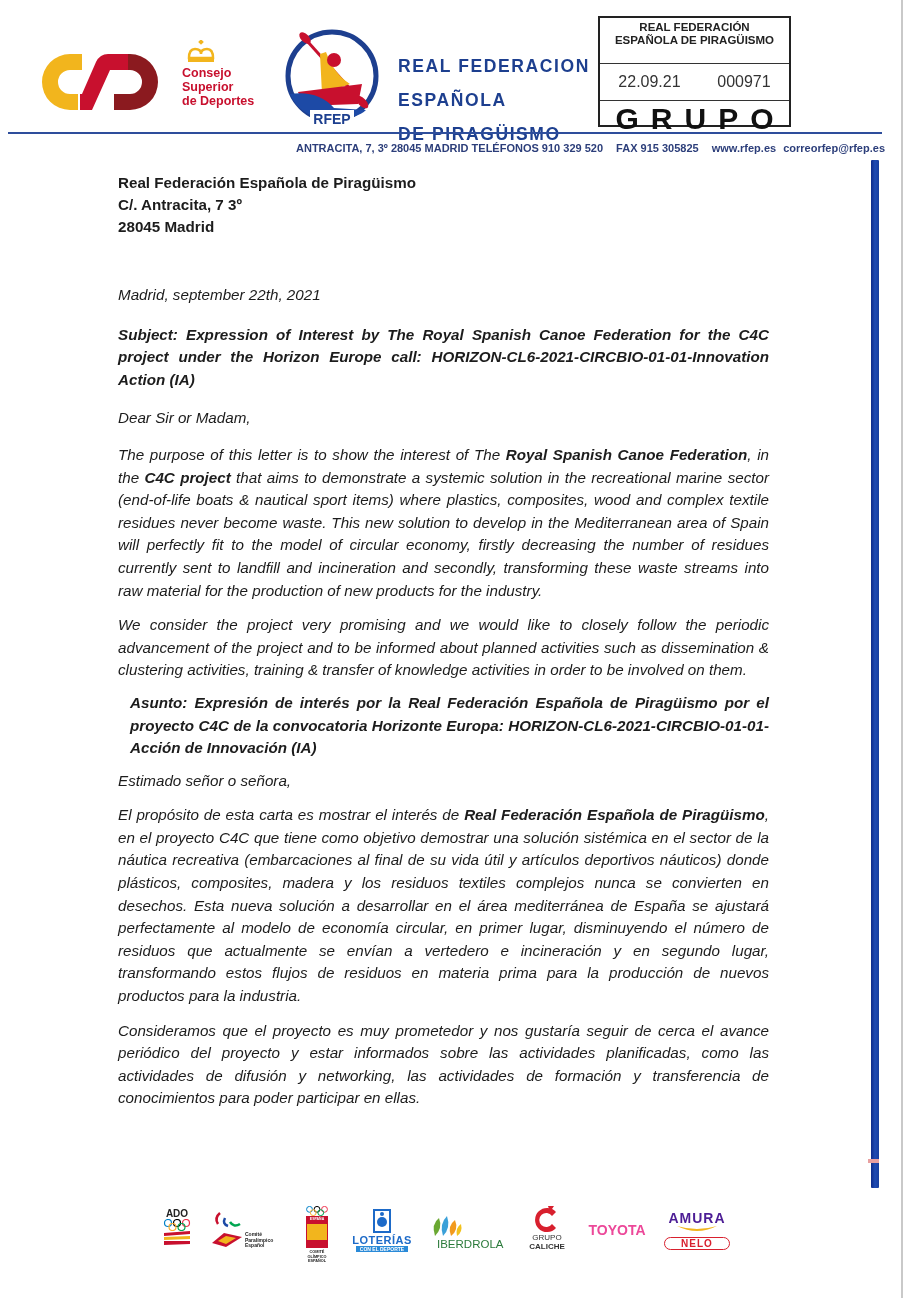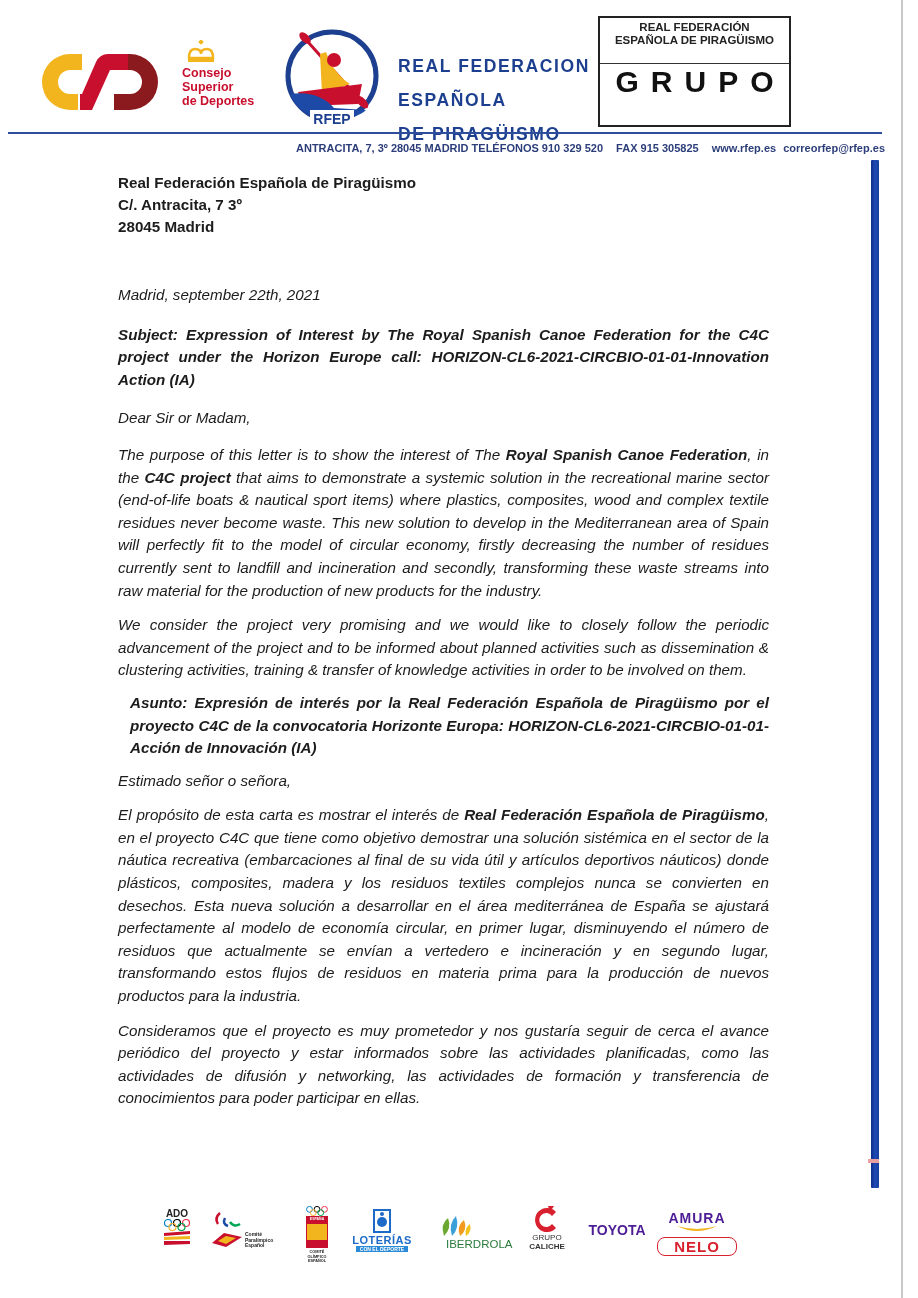--- a/index.html
+++ b/index.html
@@ -92,20 +92,24 @@
   <span>REAL FEDERACION</span>
   <span>ESPAÑOLA</span>
   <span>DE PIRAGÜISMO</span>
 </div>
 
 <div class="abs stamp">
   <div class="stamp-head">
     <span>REAL FEDERACIÓN</span>
     <span>ESPAÑOLA DE PIRAGÜISMO</span>
   </div>
+  <div class="stamp-mid">
+    <span>22.09.21</span>
+    <span>000971</span>
+  </div>
   <div class="stamp-bottom">GRUPO</div>
 </div>
 
 <div class="abs header-rule"></div>
 <div class="abs contact-line">
   <span>ANTRACITA, 7, 3º 28045 MADRID TELÉFONOS 910 329 520</span><span class="gap"></span>
   <span>FAX 915 305825</span><span class="gap"></span>
   <span>www.rfep.es</span><span class="gap" style="width:4px"></span>
   <span>correorfep@rfep.es</span>
 </div>
@@ -186,21 +190,21 @@
   <div class="sp" style="left:190px; top:6px; width:64px;">
     <svg width="18" height="26" viewBox="0 0 18 26">
       <rect x="1" y="2" width="16" height="22" fill="none" stroke="#1d6ac8" stroke-width="2"></rect>
       <circle cx="9" cy="14" r="5" fill="#1d6ac8"></circle>
         <circle cx="9" cy="6" r="2" fill="#1d6ac8"></circle>
     </svg>
     <span class="sp-text" style="font-size:11px;color:#1d6ac8;letter-spacing:0.5px;">LOTERÍAS</span>
     <span style="font-size:5px;background:#2a8ad8;color:#fff;padding:0 4px;font-weight:bold;">CON EL DEPORTE</span>
   </div>
 
-  <div class="sp" style="left:280px; top:12px; width:84px; align-items:flex-start;">
+  <div class="sp" style="left:271px; top:12px; width:84px; align-items:flex-start;">
     <svg width="32" height="24" viewBox="0 0 32 24">
       <path d="M4 22 Q0 10 8 4 Q12 14 4 22Z" fill="#6aa832"></path>
       <path d="M12 22 Q8 10 16 2 Q20 14 12 22Z" fill="#3aa0d8"></path>
       <path d="M20 22 Q16 12 24 6 Q28 16 20 22Z" fill="#f29a1d"></path>
       <path d="M26 22 Q24 14 30 10 Q32 18 26 22Z" fill="#f2c21d"></path>
     </svg>
     <span class="sp-text" style="font-size:11.5px;color:#2a7a3a;font-weight:normal;margin-left:6px;">IBERDROLA</span>
   </div>
 
   <div class="sp" style="left:366px; top:4px; width:42px;">
@@ -208,23 +212,23 @@
       <path d="M22 6 A12 12 0 1 0 22 22 L18 18 A7 7 0 1 1 18 10 Z" fill="#d8202e"></path>
       <path d="M14 0 L20 0 L16 6Z" fill="#d8202e"></path>
     </svg>
     <div style="font-size:8px;line-height:8.5px;text-align:center;color:#333;">
       <div>GRUPO</div>
       <div style="font-weight:bold;">CALICHE</div>
     </div>
   </div>
 
   <div class="sp" style="left:424px; top:20px; width:66px;">
-    <span class="sp-text" style="font-size:14px;color:#4c1d95;">TOYOTA</span>
+    <span class="sp-text" style="font-size:14px;color:#ec4899;">TOYOTA</span>
   </div>
 
   <div class="sp" style="left:504px; top:8px; width:66px;">
     <span class="sp-text" style="font-size:14px;color:#4c1d95;letter-spacing:1px;">AMURA</span>
     <svg width="40" height="8" viewBox="0 0 40 8">
         <path d="M0 0 Q20 10 40 0 Q20 6 0 0Z" fill="#f2b51d"></path>
       </svg>
-    <span class="sp-text" style="font-size:15px;color:#d8202e;border:1.5px solid #d8202e;border-radius:8px;padding:0 16px;margin-top:3px;letter-spacing:1px;">NELO</span>
+    <span class="sp-text" style="font-size:10px;color:#d8202e;border:1.5px solid #d8202e;border-radius:8px;padding:0 16px;margin-top:3px;letter-spacing:1px;">NELO</span>
   </div>
 </div>
 
 </body></html>

